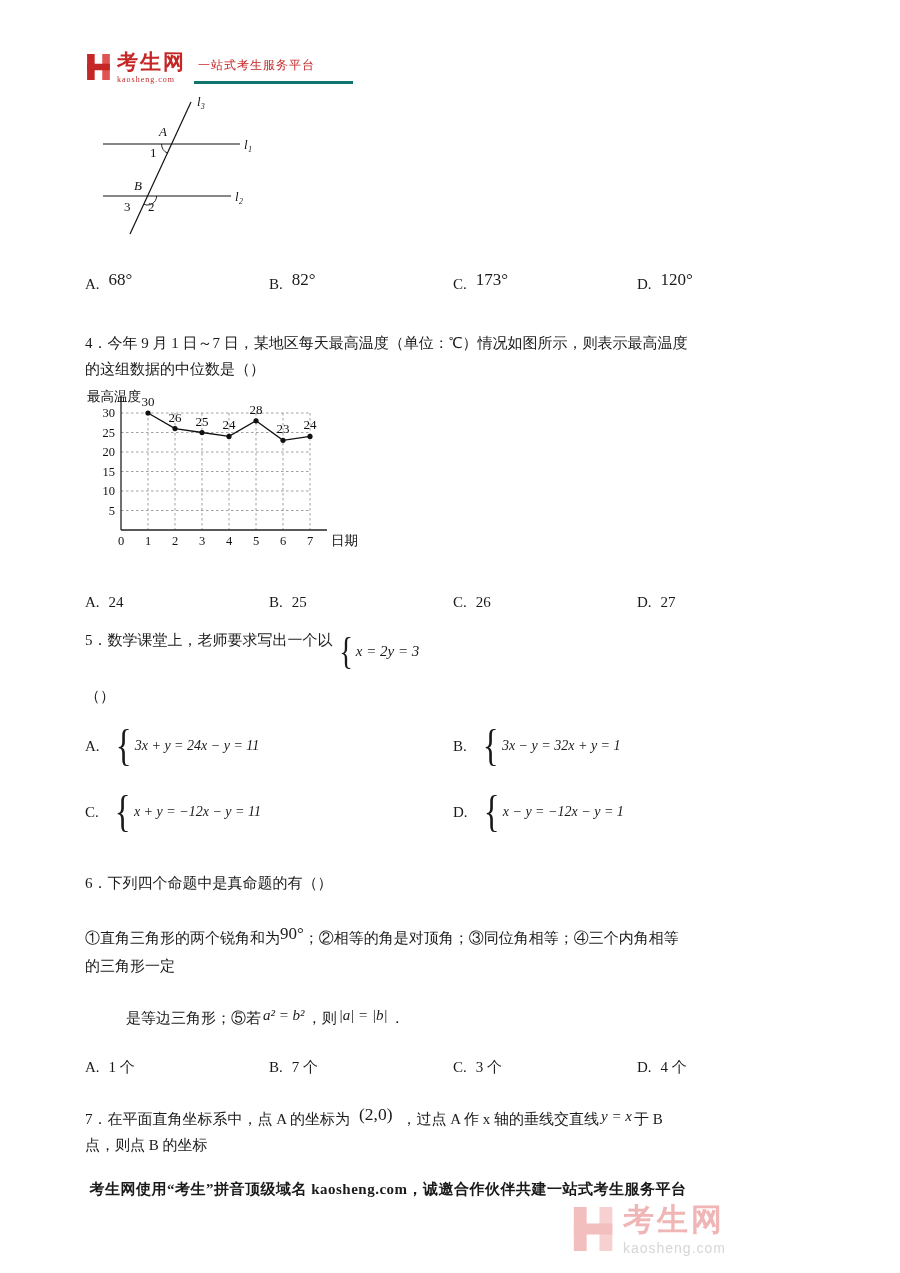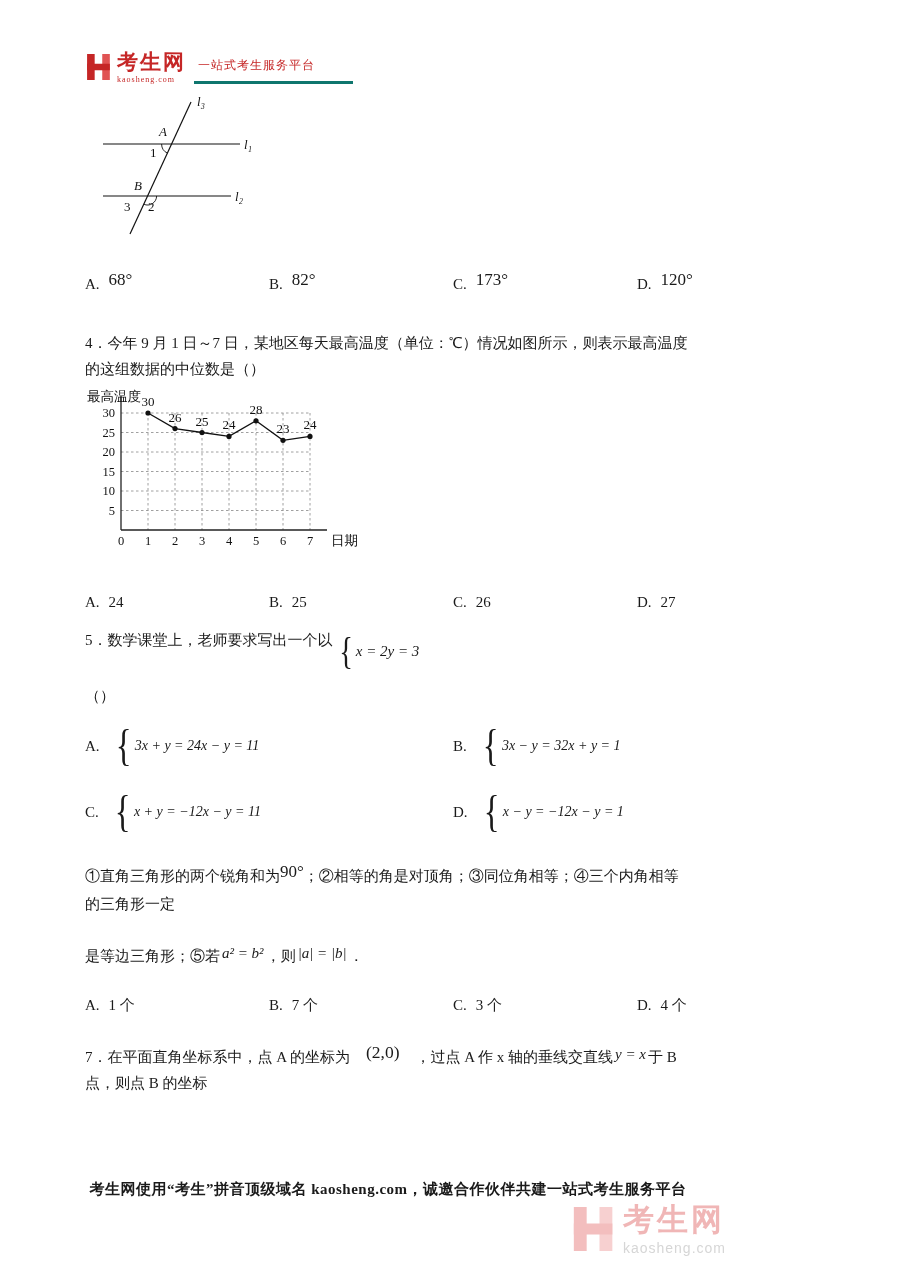--- a/index.html
+++ b/index.html
@@ -61,21 +61,21 @@
   .system.small .eq{font-size:15px;line-height:20px;}
   .flexline{display:flex;align-items:flex-start;margin-top:20px;}
   .paren{margin:16px 0 0 0;}
   .eqrow{display:flex;margin-top:18px;}
   .eqrow + .eqrow{margin-top:22px;}
   .eqopt{display:flex;align-items:center;}
   .eqopt:first-child{width:368px;}
 
   
   .props{margin:28px 0 0 0;line-height:28px;}
-  .coordbig{font-size:17.5px;position:relative;top:-4px;margin:0 16px;}
+  .coordbig{font-size:17.5px;position:relative;top:-4px;margin:0 9px;}
   .sup{position:relative;top:-3px;margin:0 2px;}
 
   
   .foot{position:absolute;left:0;top:1180px;width:100%;text-align:center;
         font-size:15px;font-weight:600;letter-spacing:0.5px;padding-left:10px;}
   .wm{position:absolute;top:1204px;right:30px;display:flex;align-items:flex-start;gap:7px;}
   .wm-icon{width:44px;height:50px;}
   .wm-brand{font-size:31px;font-weight:700;color:#f0b6b6;letter-spacing:3px;
             font-family:"Liberation Sans", sans-serif;line-height:1;}
   .wm-domain{font-size:14px;color:#d6d6d6;letter-spacing:1px;margin-top:5px;
@@ -261,24 +261,25 @@
             <span class="eqs">
               <span class="eq">x − y = −1</span>
               <span class="eq">2x − y = 1</span>
             </span>
           </span>
         </div>
       </div>
     </section>
 
     <section>
+      <p class="qline">6．下列四个命题中是真命题的有（）</p>
       <p class="props">
         <span>①直角三角形的两个锐角和为</span><span class="raised">90°</span><span>；②相等的角是对顶角；③同位角相等；④三个内角相等的三角形一定</span>
       </p>
-      <p class="props" style="margin-top:24px;">
+      <p class="props" style="margin-top:24px;margin-left:41px;">
         <span>是等边三角形；⑤若</span><span class="ital sup">a² = b²</span><span>，则</span><span class="ital sup">|a| = |b|</span><span>．</span>
       </p>
       <div class="opt-row" style="margin-top:26px;">
         <div class="opt">
           <span class="olabel">A.</span><span>1 个</span>
         </div>
         <div class="opt">
           <span class="olabel">B.</span><span>7 个</span>
         </div>
         <div class="opt">

